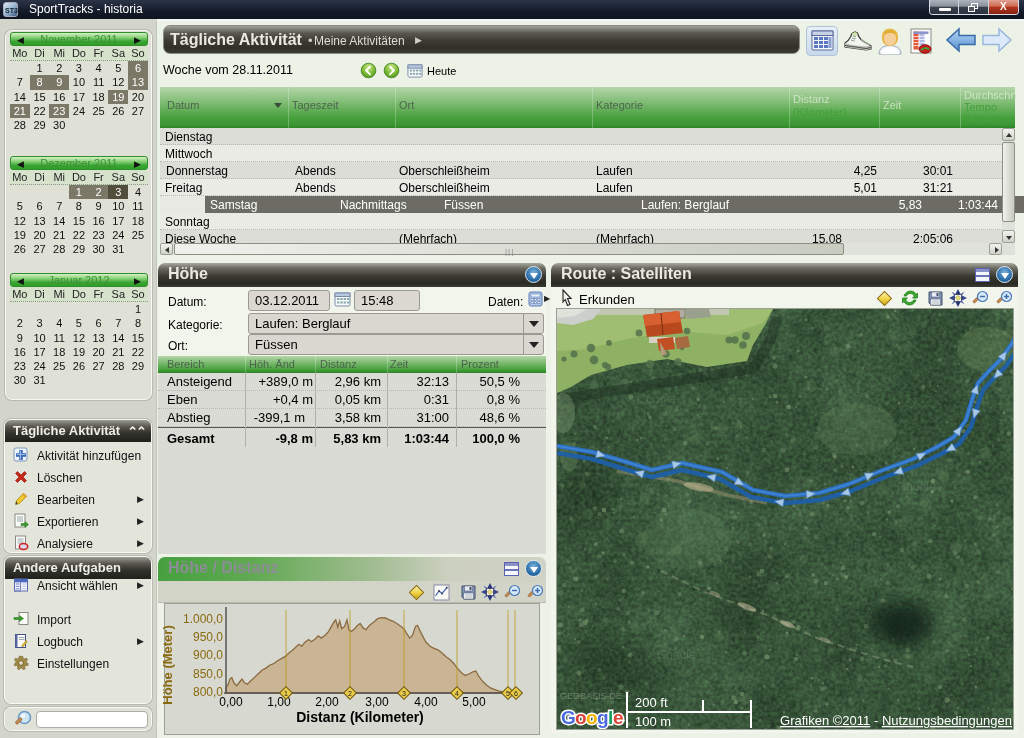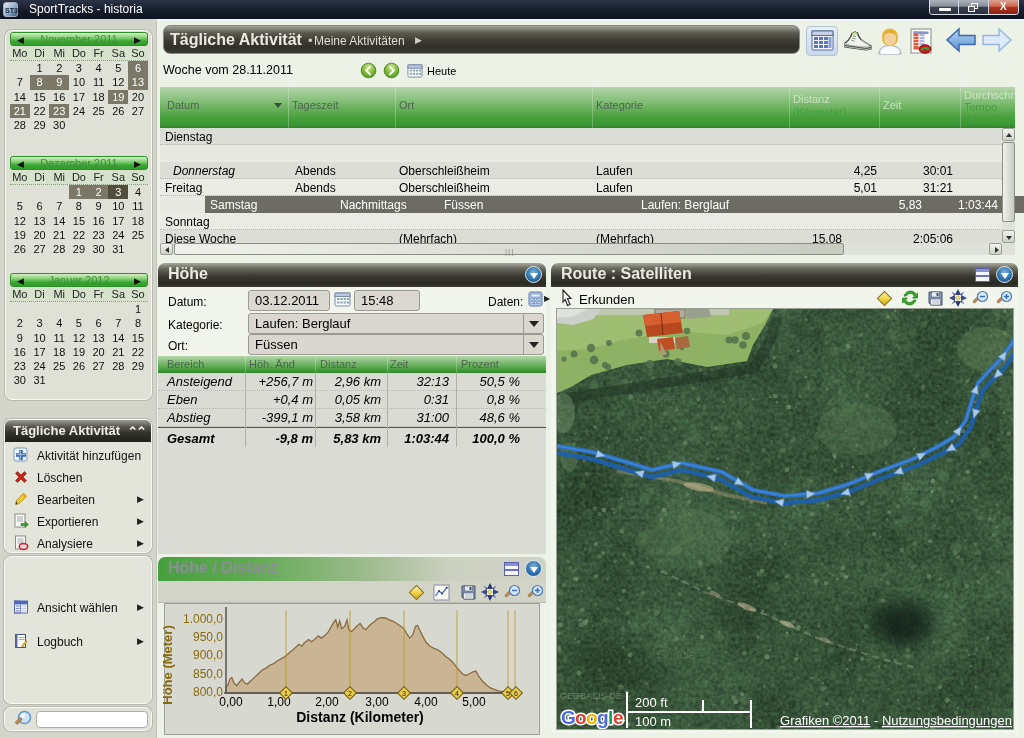--- a/index.html
+++ b/index.html
@@ -118,21 +118,21 @@
 .combo .cbtn { position:absolute; right:0; top:0; width:20px; height:19px; border-left:1px solid #9a9a92; }
 .combo .cbtn:after { content:""; position:absolute; left:5px; top:7px; width:0; height:0;
   border-left:5px solid transparent; border-right:5px solid transparent; border-top:6px solid #222; }
 
 
 #htable { position:absolute; left:0px; top:93px; width:388px; height:91px; }
 #htablehead { position:absolute; left:0; top:0; width:388px; height:17px;
   background:linear-gradient(180deg,#b4d6aa 0%,#7cba70 40%,#46a03c 80%,#2e8428 100%); }
 .hth { position:absolute; top:2px; font-size:11px; color:#46564a; opacity:0.85; }
 .hrow { position:absolute; left:0; width:388px; height:18px; font-size:13px; }
-.hrow span { position:absolute; top:1px;font-style:italic; }
+.hrow span { position:absolute; top:1px; }
 .hsepv { position:absolute; top:0; bottom:0; width:1px; background:#b0b0a8; }
 
 
 #chartbox { position:absolute; left:6px; top:46px; width:376px; height:132px; background:#d7d8d0; border:1px solid #9aa094; }
 
 
 #mapbox { position:absolute; left:5px; top:45px; width:458px; height:422px; border:1px solid #9aa094; overflow:hidden; background:#3c5a40; }
 </style>
 </head>
 <body>
@@ -392,45 +392,60 @@
             <rect x="4.5" y="3.5" width="6" height="1" fill="#9aa"></rect>
             <rect x="4.5" y="5.5" width="6" height="1" fill="#9aa"></rect>
             <rect x="4.5" y="7.5" width="6" height="1" fill="#9aa"></rect>
             <ellipse cx="10.5" cy="11.5" rx="4.2" ry="3" fill="#d8d8e8" stroke="#c22" stroke-width="1.6"></ellipse>
           </svg>
         <span class="lbl">Analysiere</span>
           <span class="sub">▶</span>
       </div>
     </div>
     <div class="panel" id="taskpanel2">
-      <div class="mitem" style="top:39px;padding-left:27px;">
+      <div class="menuhead">Andere Aufgaben</div>
+      <div class="mitem" style="top:17px;padding-left:27px;">
         <svg class="ic" viewBox="0 0 16 16">
             <rect x="1.5" y="2" width="13" height="12" fill="#fff" stroke="#5a6ab0"></rect>
             <rect x="1.5" y="2" width="13" height="3.4" fill="#4a6ac0"></rect>
             <rect x="1.5" y="2" width="6" height="12" fill="none" stroke="#5a6ab0" stroke-width="0.8"></rect>
             <rect x="2.6" y="6.4" width="4" height="1.2" fill="#7a8ac8"></rect>
             <rect x="2.6" y="8.8" width="4" height="1.2" fill="#7a8ac8"></rect>
             <rect x="2.6" y="11.2" width="4" height="1.2" fill="#7a8ac8"></rect>
             <rect x="8.6" y="6.4" width="5" height="1.2" fill="#b8c4e8"></rect>
             <rect x="8.6" y="8.8" width="5" height="1.2" fill="#b8c4e8"></rect>
             <rect x="8.6" y="11.2" width="5" height="1.2" fill="#b8c4e8"></rect>
           </svg>
         <span class="lbl">Ansicht wählen</span>
           <span class="sub">▶</span>
       </div>
+      <div class="mitem" style="top:51px;">
+        <svg class="ic" viewBox="0 0 16 16">
+            <rect x="6" y="1.5" width="9" height="12" fill="#fbfbf8" stroke="#8a8a84"></rect>
+            <path d="M1 6.5 L6.5 6.5 L6.5 4.5 L10.5 7.5 L6.5 10.5 L6.5 8.5 L1 8.5 Z" fill="#3a9e2e" stroke="#1c7014" stroke-width="0.5"></path>
+          </svg>
+        <span class="lbl">Import</span>
+      </div>
       <div class="mitem" style="top:73px;">
         <svg class="ic" viewBox="0 0 16 16">
             <rect x="2.5" y="1.5" width="10" height="13" fill="#fbfbf8" stroke="#44508a"></rect>
             <rect x="2.5" y="1.5" width="2" height="13" fill="#5a68a8"></rect>
             <rect x="6" y="4" width="5.5" height="1" fill="#9aa"></rect>
             <rect x="6" y="6" width="5.5" height="1" fill="#9aa"></rect>
             <path d="M9 12.5 L13 7.5 L14.3 8.6 L10.4 13.4 L8.8 13.8 Z" fill="#e8c030" stroke="#907010" stroke-width="0.5"></path>
           </svg>
         <span class="lbl">Logbuch</span>
           <span class="sub">▶</span>
+      </div>
+      <div class="mitem" style="top:95px;">
+        <svg class="ic" viewBox="0 0 16 16">
+            <path d="M8 1 L9.8 1 L10.3 3 L12 3.8 L13.8 2.8 L15 4.5 L13.6 6 L14 8 L15.8 8.8 L15 10.8 L13 10.6 L11.8 12.2 L12.4 14.2 L10.5 15 L9.2 13.4 L7.2 13.6 L6 15.2 L4.2 14.2 L4.8 12.2 L3.4 10.8 L1.4 11 L0.8 9 L2.6 8 L2.6 6 L1 4.8 L2.2 3 L4.2 3.8 L5.8 2.8 L6.2 1 Z" fill="#a08a48" stroke="#70602a" stroke-width="0.6" transform="scale(0.95) translate(0.4,0.4)"></path>
+            <circle cx="8" cy="8" r="2.4" fill="#e6e0c8" stroke="#70602a"></circle>
+          </svg>
+        <span class="lbl">Einstellungen</span>
       </div>
     </div>
     <div class="panel" id="searchpanel">
       <svg style="position:absolute;left:7px;top:1px;" width="22" height="23" viewBox="0 0 22 23">
           <circle cx="12.5" cy="8.5" r="6" fill="#cfe4f2" stroke="#6a9ac8" stroke-width="1.6"></circle>
           <circle cx="11" cy="7" r="2.4" fill="#eef6fc"></circle>
           <rect x="3" y="13.5" width="7.5" height="3" rx="1.4" transform="rotate(-45 3 13.5)" fill="#c08a50" stroke="#8a5a28" stroke-width="0.6"></rect>
         </svg>
       <input style="">
     </div>
@@ -583,22 +598,25 @@
       <div class="hsep" style="left:128px;"></div>
       <div class="hsep" style="left:235px;"></div>
       <div class="hsep" style="left:432px;"></div>
       <div class="hsep" style="left:629px;"></div>
       <div class="hsep" style="left:719px;"></div>
       <div class="hsep" style="left:800px;"></div>
     </div>
     <div class="trow odd dotsep" style="top:41px;">
         <span style="left:5px;">Dienstag</span>
       </div>
+    <div class="trow even dotsep" style="top:58px;">
+        <span style="left:5px;">Mittwoch</span>
+      </div>
     <div class="trow odd dotsep" style="top:75px;">
-        <span style="left:13px;font-style:italic;">Donnerstag</span>
+        <span style="left:6px;">Donnerstag</span>
         <span style="left:135px;">Abends</span>
         <span style="left:239px;">Oberschleißheim</span>
         <span style="left:436px;">Laufen</span>
         <span class="ra" style="left:617px;width:100px;">4,25</span>
         <span class="ra" style="left:693px;width:100px;">30:01</span>
       </div>
     <div class="trow even dotsep" style="top:92px;">
         <span style="left:5px;">Freitag</span>
         <span style="left:135px;">Abends</span>
         <span style="left:239px;">Oberschleißheim</span>
@@ -693,35 +711,35 @@
         <span class="hth" style="left:162px;">Distanz</span>
         <span class="hth" style="left:232px;">Zeit</span>
         <span class="hth" style="left:303px;">Prozent</span>
         <div class="hsep" style="left:87px;height:17px;"></div>
         <div class="hsep" style="left:157px;height:17px;"></div>
         <div class="hsep" style="left:229px;height:17px;"></div>
         <div class="hsep" style="left:298px;height:17px;"></div>
       </div>
       <div class="hrow dotsep" style="top:17px;">
           <span style="left:9px;">Ansteigend</span>
-          <span class="ra" style="left:55px;width:100px;">+256,7 m</span>
+          <span class="ra" style="left:55px;width:100px;">+389,0 m</span>
           <span class="ra" style="left:123px;width:100px;">2,96 km</span>
           <span class="ra" style="left:191px;width:100px;">32:13</span>
           <span class="ra" style="left:262px;width:100px;">50,5 %</span>
         </div>
       <div class="hrow dotsep" style="top:35px;">
           <span style="left:9px;">Eben</span>
           <span class="ra" style="left:55px;width:100px;">+0,4 m</span>
           <span class="ra" style="left:123px;width:100px;">0,05 km</span>
           <span class="ra" style="left:191px;width:100px;">0:31</span>
           <span class="ra" style="left:262px;width:100px;">0,8 %</span>
         </div>
       <div class="hrow dotsep" style="top:53px;">
           <span style="left:9px;">Abstieg</span>
-          <span class="ra" style="left:55px;width:100px;">-399,1 m</span>
+          <span class="ra" style="left:47px;width:100px;">-399,1 m</span>
           <span class="ra" style="left:123px;width:100px;">3,58 km</span>
           <span class="ra" style="left:191px;width:100px;">31:00</span>
           <span class="ra" style="left:262px;width:100px;">48,6 %</span>
         </div>
       <div class="hrow" style="top:71px;height:20px;border-top:1px solid #555;font-weight:bold;">
           <span style="left:9px;top:3px;">Gesamt</span>
           <span class="ra" style="left:55px;width:100px;top:3px;">-9,8 m</span>
           <span class="ra" style="left:123px;width:100px;top:3px;">5,83 km</span>
           <span class="ra" style="left:191px;width:100px;top:3px;">1:03:44</span>
           <span class="ra" style="left:262px;width:100px;top:3px;">100,0 %</span>

